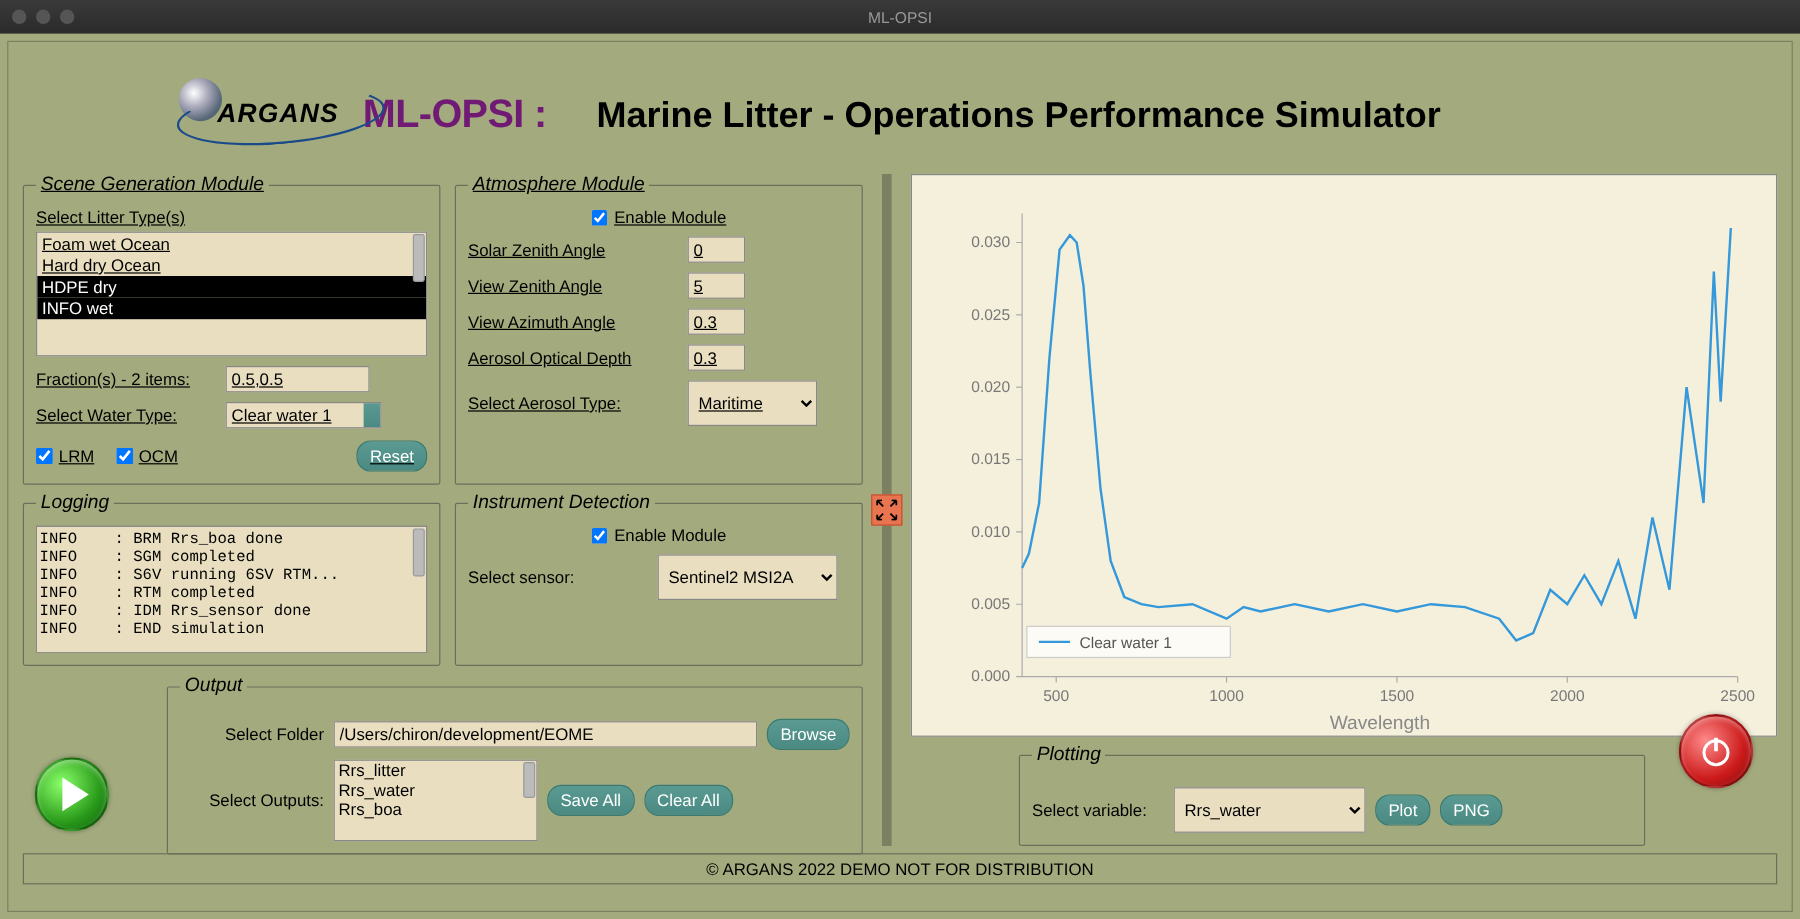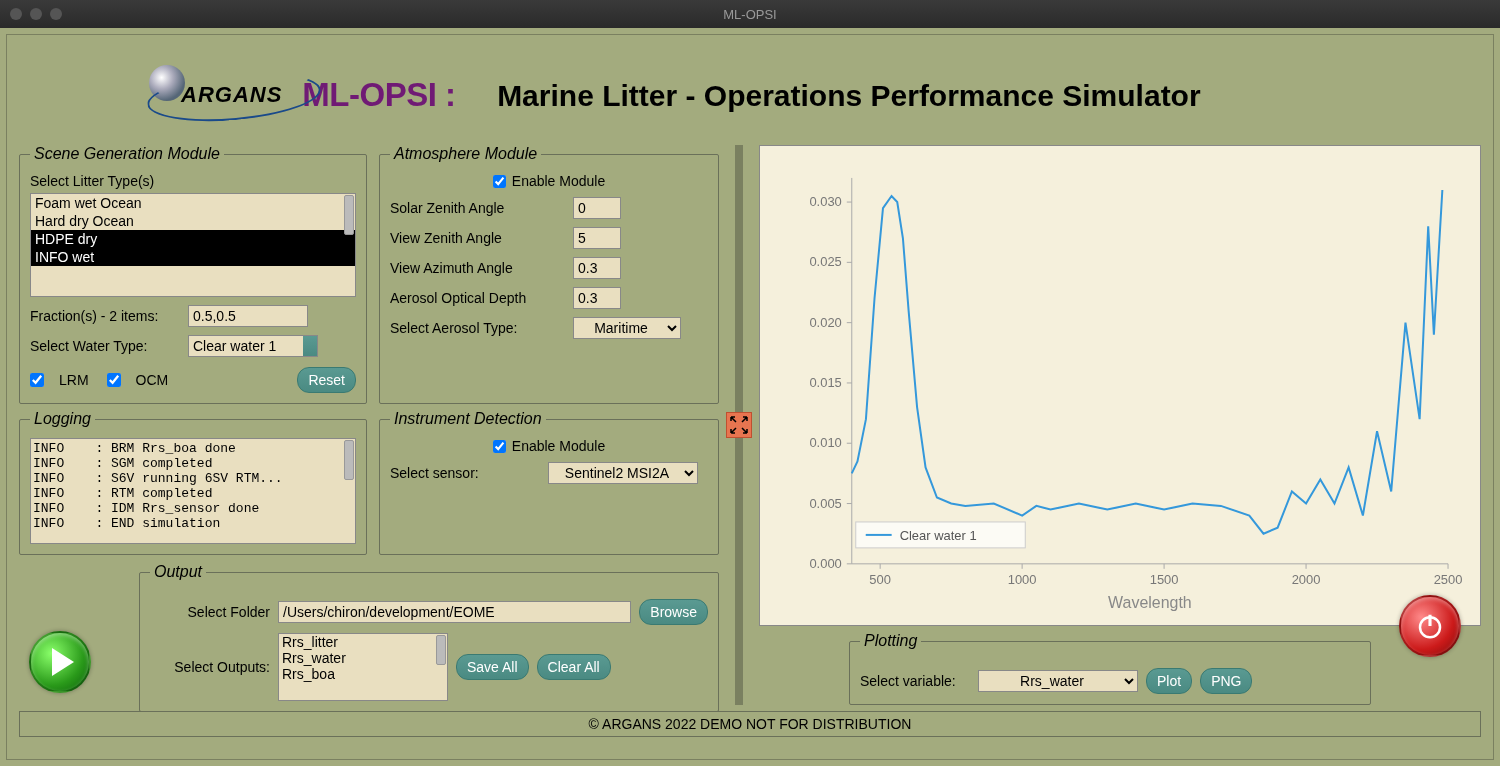--- a/index.html
+++ b/index.html
@@ -83,21 +83,21 @@
   left: 50%;
   transform: translate(-50%,-50%);
   width: 26px; height: 26px;
   background: #e87550;
   border: 1px solid #c05030;
   display: flex;
   align-items: center;
   justify-content: center;
   font-size: 14px;
 }
-.row1 { display: flex; gap: 12px; }
+.row1 { display: flex; gap: 12px; text-decoration: underline; }
 fieldset {
   border: 1px solid #6a705a;
   border-radius: 2px;
   padding: 10px 10px 10px 10px;
   background: transparent;
 }
 legend {
   font-style: italic;
   font-size: 16px;
   padding: 0 4px;
@@ -123,23 +123,23 @@
 .field-row { display: flex; align-items: center; gap: 8px; margin-top: 8px; }
 .field-row .label { flex: 0 0 150px; }
 input.txt, select.sel {
   background: #e9dfc0;
   border: 1px solid #888;
   padding: 2px 4px;
   font-size: 14px;
   height: 22px;
 }
 select.sel { appearance: none; padding-right: 20px; background-image: linear-gradient(#5a9a92,#4a8a82); background-size: 14px 100%; background-position: right center; background-repeat: no-repeat; }
-select.sel-plain { background: #e9dfc0; border:1px solid #888; height:22px; font-size:14px; padding:0 4px;text-align:center; }
+select.sel-plain { background: #e9dfc0; border:1px solid #888; height:38px; font-size:14px; padding:0 4px; }
 .checkbox-row { display: flex; align-items: center; gap: 18px; margin-top: 10px; }
-.chk { display: flex; align-items: center; gap: 15px; }
+.chk { display: flex; align-items: center; gap: 5px; }
 .chk input { width: 14px; height: 14px; }
 .btn {
   background: linear-gradient(#5a9a92,#4a8a82);
   color: #fff;
   border: 1px solid #3a7a72;
   padding: 4px 10px;
   font-size: 14px;
   cursor: pointer;
   border-radius: 12px;
 }

